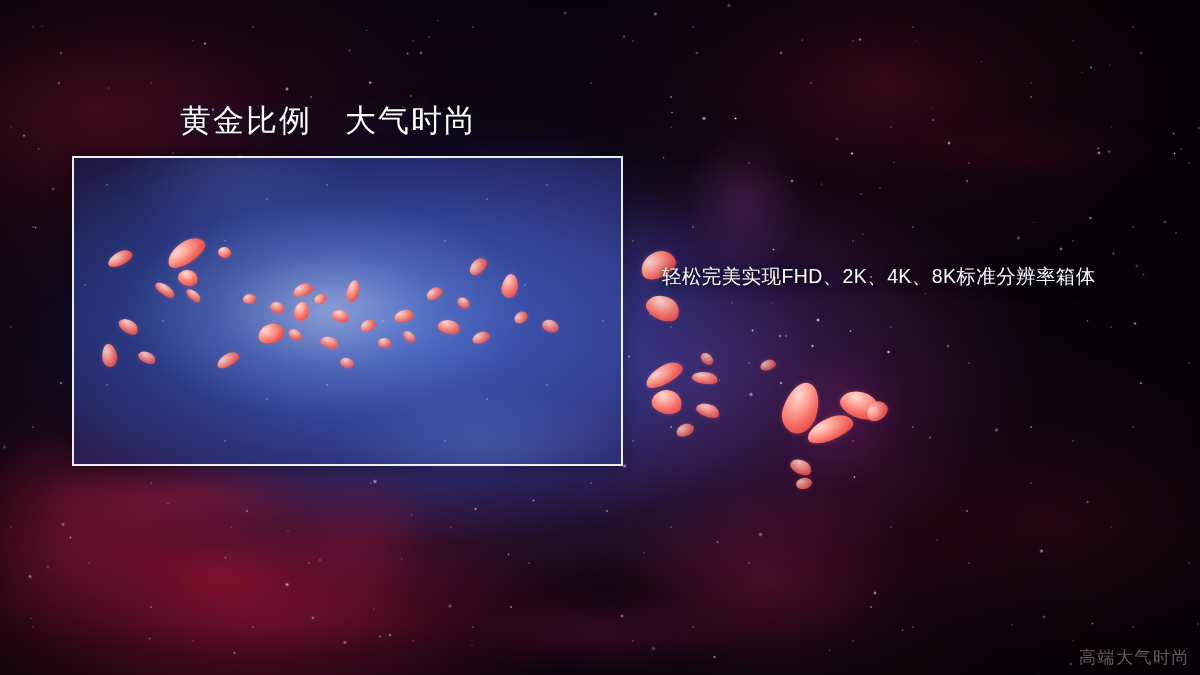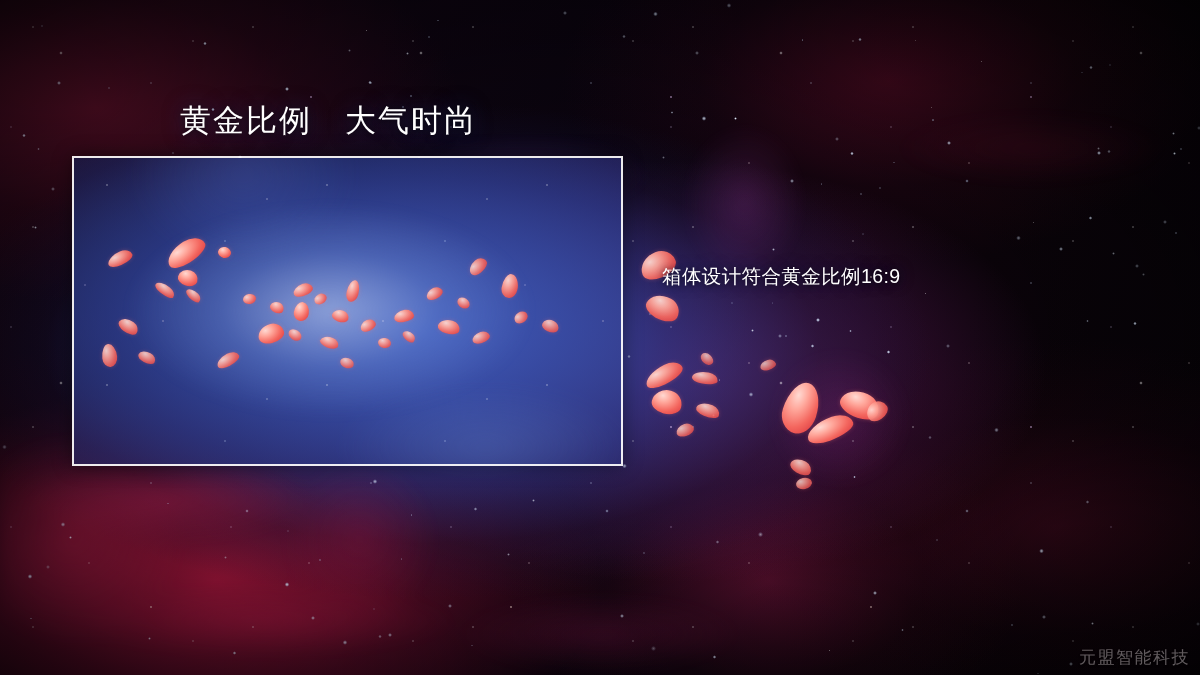--- a/index.html
+++ b/index.html
@@ -397,18 +397,18 @@
           <div class="petal" style="left: 266px; top: 200px; width: 14px; height: 10px; border-radius: 50%; opacity: 0.86; transform: rotate(20deg);"></div>
           <div class="petal" style="left: 394px; top: 102px; width: 20px; height: 13px; border-radius: 58% 42% 56% 44% / 62% 58% 42% 38%; opacity: 0.9; transform: rotate(-40deg);"></div>
           <div class="petal" style="left: 468px; top: 162px; width: 17px; height: 12px; border-radius: 56% 44% 54% 46% / 60% 58% 42% 40%; opacity: 0.88; transform: rotate(24deg);"></div>
         </div>
     </div>
   </div>
 
   <div id="headline">黄金比例　大气时尚</div>
 
   <div id="body-copy">
-    <div class="copy-line">箱体设计符合黄金比例16:9</div>
+    <div class="copy-line">轻松完美实现FHD、2K、4K、8K标准分辨率箱体</div>
   </div>
 
-  <div id="watermark">元盟智能科技</div>
+  <div id="watermark">高端大气时尚</div>
 
 </div>
 
 </body></html>

